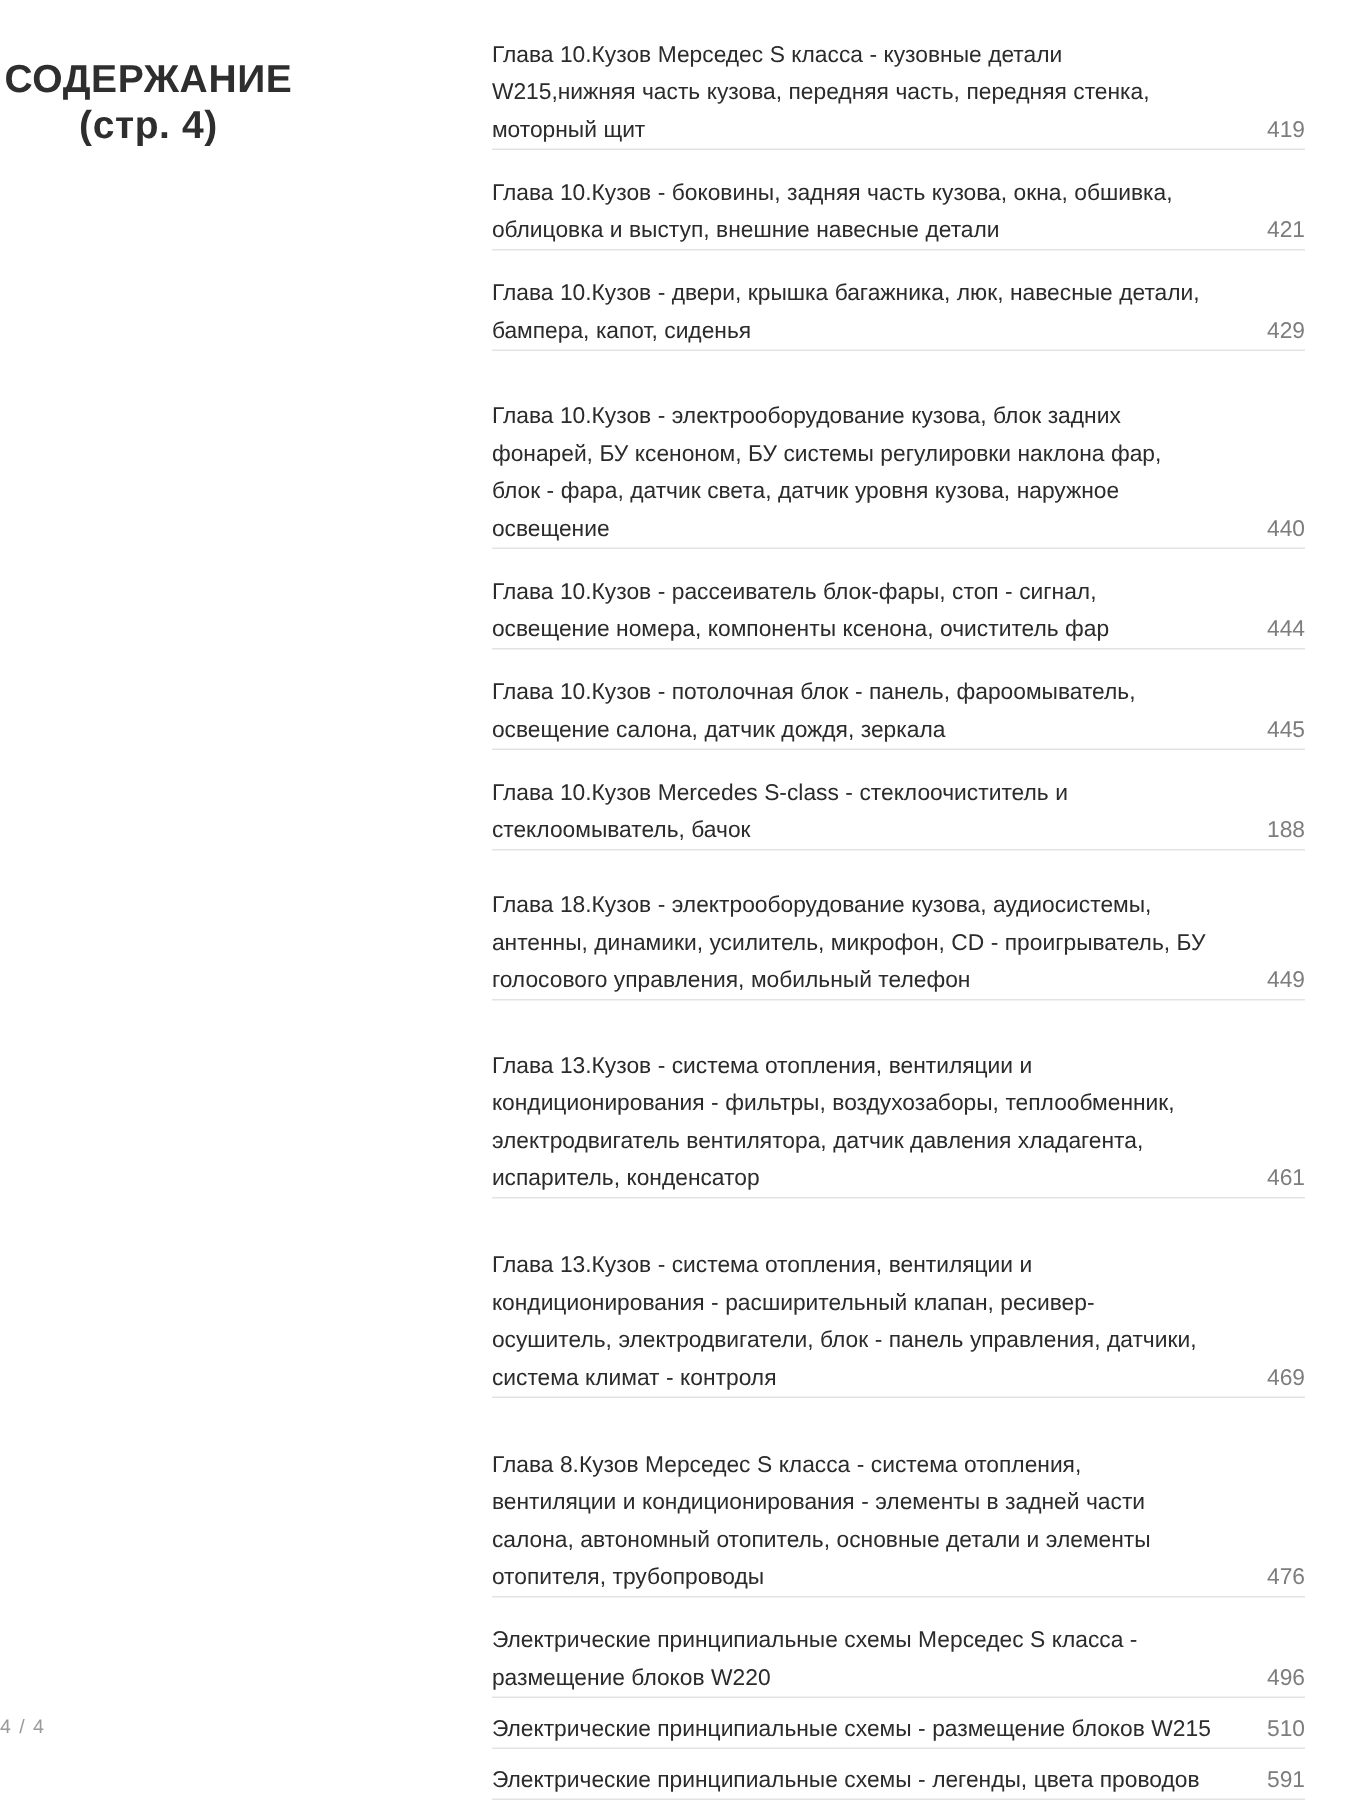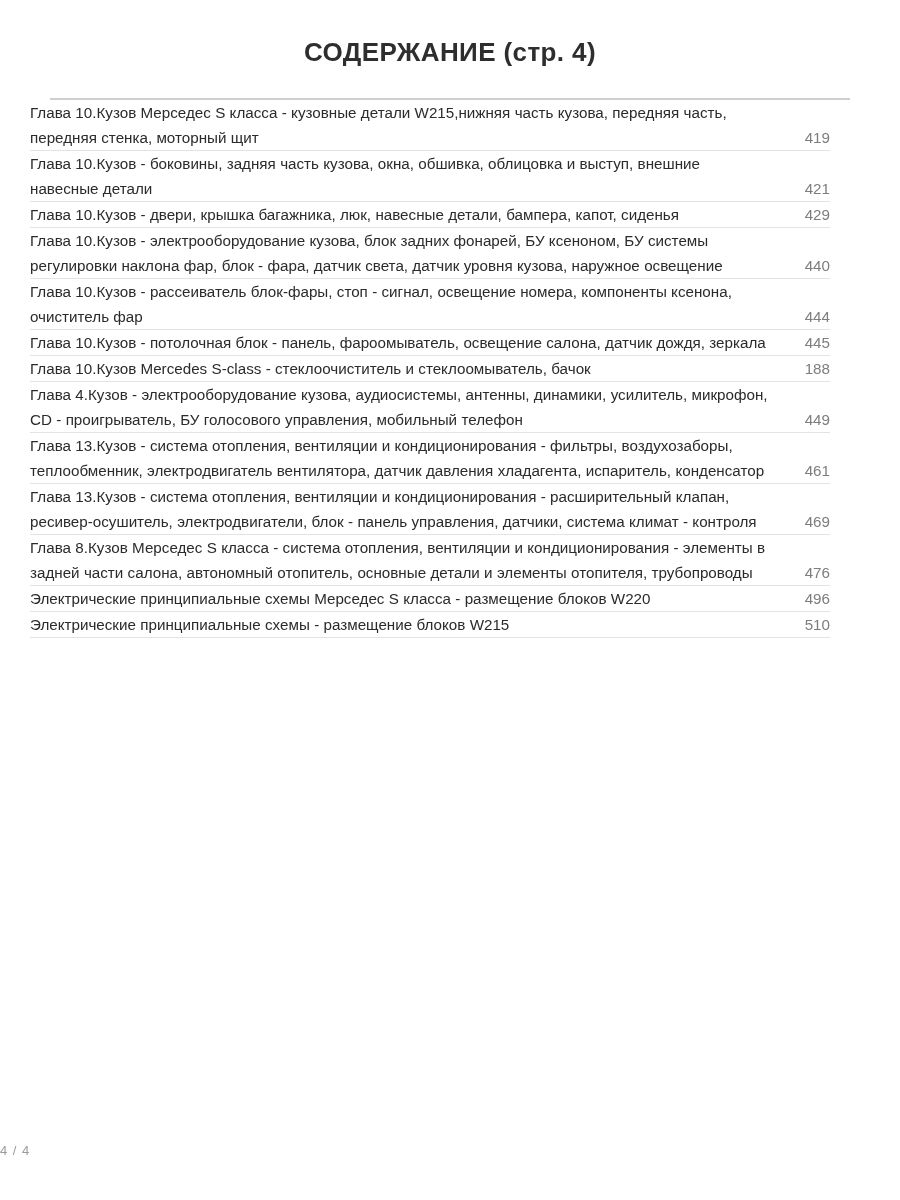--- a/index.html
+++ b/index.html
@@ -16,21 +16,21 @@
     position: relative;
     overflow: hidden;
   }
 
   .page {
     width: 900px;
     height: 1200px;
     box-sizing: border-box;
     position: relative;
     display: flex;
-    flex-direction: column;
+    flex-direction: row;
   }
 
   
   .doc-title {
     margin: 0;
     padding-top: 37px;
     text-align: center;
     font-size: 26px;
     font-weight: bold;
     letter-spacing: 0.4px;
@@ -123,21 +123,21 @@
         </tr>
         <tr>
           <td class="toc-entry-title">Глава 10.Кузов - потолочная блок - панель, фароомыватель, освещение салона, датчик дождя, зеркала</td>
           <td class="toc-entry-page">445</td>
         </tr>
         <tr>
           <td class="toc-entry-title">Глава 10.Кузов Mercedes S-class - стеклоочиститель и стеклоомыватель, бачок</td>
           <td class="toc-entry-page">188</td>
         </tr>
         <tr>
-          <td class="toc-entry-title">Глава 4.Кузов - электрооборудование кузова, аудиосистемы, антенны, динамики, усилитель, микрофон, CD - проигрыватель, БУ голосового управления, мобильный телефон</td>
+          <td class="toc-entry-title">Глава 18.Кузов - электрооборудование кузова, аудиосистемы, антенны, динамики, усилитель, микрофон, CD - проигрыватель, БУ голосового управления, мобильный телефон</td>
           <td class="toc-entry-page">449</td>
         </tr>
         <tr>
           <td class="toc-entry-title">Глава 13.Кузов - система отопления, вентиляции и кондиционирования - фильтры, воздухозаборы, теплообменник, электродвигатель вентилятора, датчик давления хладагента, испаритель, конденсатор</td>
           <td class="toc-entry-page">461</td>
         </tr>
         <tr>
           <td class="toc-entry-title">Глава 13.Кузов - система отопления, вентиляции и кондиционирования - расширительный клапан, ресивер-осушитель, электродвигатели, блок - панель управления, датчики, система климат - контроля</td>
           <td class="toc-entry-page">469</td>
         </tr>
@@ -146,18 +146,22 @@
           <td class="toc-entry-page">476</td>
         </tr>
         <tr>
           <td class="toc-entry-title">Электрические принципиальные схемы Мерседес S класса - размещение блоков W220</td>
           <td class="toc-entry-page">496</td>
         </tr>
         <tr>
           <td class="toc-entry-title">Электрические принципиальные схемы - размещение блоков W215</td>
           <td class="toc-entry-page">510</td>
         </tr>
+        <tr>
+          <td class="toc-entry-title">Электрические принципиальные схемы - легенды, цвета проводов</td>
+          <td class="toc-entry-page">591</td>
+        </tr>
       </tbody>
   </table>
 
   <div class="page-footer">4 / 4</div>
 
 </div>
 
 </body></html>

